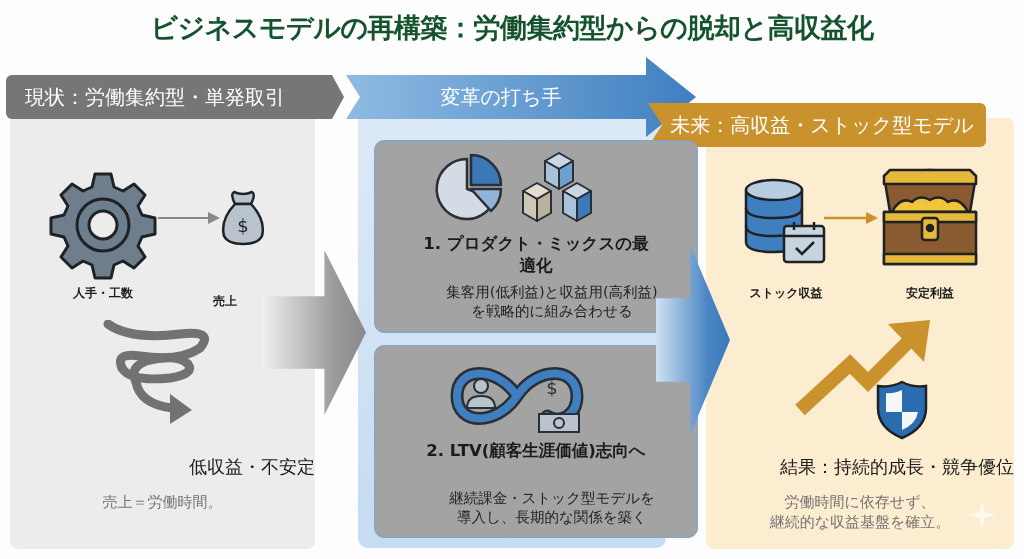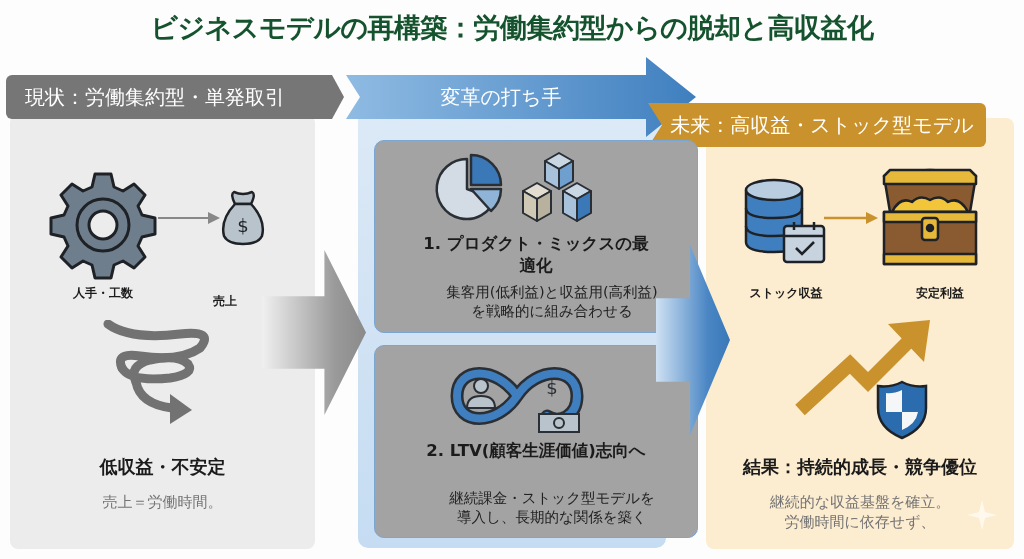--- a/index.html
+++ b/index.html
@@ -25,21 +25,21 @@
   .arrow-gray { left: 262px; top: 250px; width: 104px; height: 165px; background: linear-gradient(90deg,#f0f0f0 0%, #9a9a9a 70%, #8a8a8a 100%); clip-path: polygon(0 28%, 60% 28%, 60% 0, 100% 50%, 60% 100%, 60% 72%, 0 72%); }
   .arrow-blue { left: 656px; top: 245px; width: 74px; height: 190px; background: linear-gradient(90deg,#cfe1f3 0%, #4a86c4 70%, #3a78b9 100%); clip-path: polygon(0 28%, 46% 28%, 46% 0, 100% 50%, 46% 100%, 46% 72%, 0 72%); }
 
   .center-text { position: absolute; text-align: center; }
 
   
   .gear { position: absolute; left: 48px; top: 170px; }
   .bag { position: absolute; left: 218px; top: 190px; }
   .lbl { position: absolute; font-weight: bold; font-size: 12px; }
   .swirl { position: absolute; left: 100px; top: 320px; }
-  .sub-title { font-size: 18px; font-weight: bold; }
+  .sub-title { font-size: 18px; font-weight: normal; text-align: right; }
   .desc { font-size: 15px; line-height: 20px; color: #737373; }
 
   
   .card { position: absolute; left: 374px; width: 324px; background: #a3a3a3; border: 1.5px solid #7aa6d4; border-radius: 10px; }
   .card1 { top: 140px; height: 193px; }
   .card2 { top: 345px; height: 193px; }
   .card-title { position: absolute; left: 0; width: 100%; text-align: center; font-weight: bold; font-size: 16.5px; line-height: 22px; }
   .card-desc { position: absolute; left: 16px; width: 100%; text-align: center; font-size: 14.5px; line-height: 19px; color: #222; }
 
   .sparkle { position: absolute; left: 967px; top: 500px; width: 30px; height: 30px; background: #fff8ec; clip-path: polygon(50% 0, 60% 40%, 100% 50%, 60% 60%, 50% 100%, 40% 60%, 0 50%, 40% 40%); }
@@ -175,30 +175,30 @@
     <path d="M4 10 L10 4 L90 4 L96 10 L96 18 L4 18 Z" fill="#e6b93a"></path>
     <path d="M12 46 Q20 30 32 36 Q40 28 50 34 Q60 28 68 36 Q80 30 88 46 Z" fill="#f2c53a"></path>
     <rect x="4" y="46" width="92" height="52" fill="#8a5a30"></rect>
     <rect x="4" y="46" width="92" height="10" fill="#e6b93a"></rect>
     <rect x="4" y="88" width="92" height="10" fill="#e6b93a"></rect>
     <rect x="42" y="52" width="16" height="22" rx="3" fill="#e6b93a"></rect>
     <circle cx="50" cy="62" r="3" fill="#1e2226"></circle>
   </g>
 </svg>
 <div class="lbl" style="left:726px;top:285px;width:120px;text-align:center">ストック収益</div>
-<div class="lbl" style="left:916px;top:285px;width:100px;text-align:left">安定利益</div>
+<div class="lbl" style="left:880px;top:285px;width:100px;text-align:center">安定利益</div>
 
 <svg style="position:absolute;left:790px;top:320px" width="140" height="100" viewBox="0 0 140 100">
   <polyline points="10,90 60,44 78,62 120,20" fill="none" stroke="#c9922c" stroke-width="14" stroke-linejoin="miter"></polyline>
   <polygon points="98,4 140,0 134,42" fill="#c9922c"></polygon>
 </svg>
 <svg style="position:absolute;left:876px;top:380px" width="52" height="60" viewBox="0 0 52 60">
   <path d="M26 2 Q38 8 50 6 L50 28 Q50 48 26 58 Q2 48 2 28 L2 6 Q14 8 26 2 Z" fill="#2a6cae" stroke="#1e2226" stroke-width="2.5"></path>
   <path d="M26 10 L26 32 L42 32 Q40 44 26 50 Z" fill="#f4f6f8"></path>
   <path d="M26 10 Q17 14 10 13 L10 32 L26 32 Z" fill="#f4f6f8"></path>
 </svg>
 
 <div class="center-text sub-title" style="left:706px;top:455px;width:308px">結果：持続的成長・競争優位</div>
 <div class="center-text desc" style="left:706px;top:492px;width:308px">
+  <div>労働時間に依存せず、</div>
   <div>継続的な収益基盤を確立。</div>
-  <div>労働時間に依存せず、</div>
 </div>
 <div class="sparkle"></div>
 
 </body></html>

